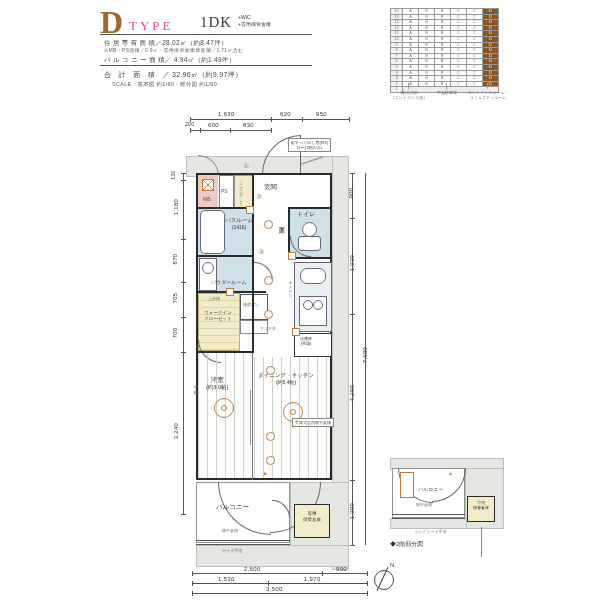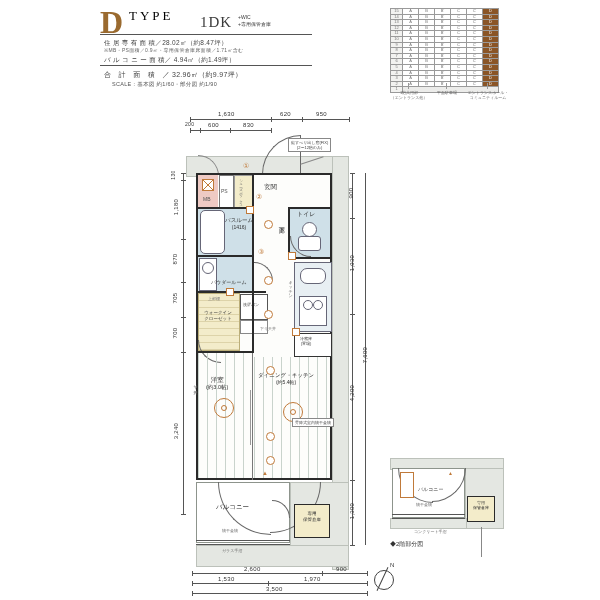--- a/index.html
+++ b/index.html
@@ -43,21 +43,21 @@
   .lamp::after{content:"";position:absolute;left:6px;top:6px;width:4px;height:4px;
                border:1px solid #c07a3a;border-radius:50%;}
   .vtext{writing-mode:vertical-rl;text-orientation:upright;}
   .notebox{border:0.75px solid #888;background:#fff;font-size:4px;color:#444;
            text-align:center;line-height:1.3;white-space:nowrap;}
 </style>
 </head>
 <body>
 
 <div class="abs serif" style="left:100px;top:4px;font-size:32px;color:#9a6a2f;font-weight:bold;">D</div>
-<div class="abs serif" style="left:129px;top:8px;font-size:13px;letter-spacing:3px;color:#000000;">TYPE</div>
+<div class="abs serif" style="left:129px;top:18px;font-size:13px;letter-spacing:3px;color:#ec4899;">TYPE</div>
 <div class="abs serif" style="left:200px;top:14px;font-size:15px;color:#3a3a3a;letter-spacing:1px;">1DK</div>
 <div class="abs" style="left:238px;top:14px;font-size:5px;color:#3a3a3a;">+WIC</div>
 <div class="abs" style="left:238px;top:21px;font-size:5px;color:#3a3a3a;">+専用保管倉庫</div>
 <div class="abs rule" style="left:100px;top:34px;width:212px;"></div>
 <div class="abs spec" style="left:104px;top:39px;">住 居 専 有 面 積／28.02㎡（約8.47坪）</div>
 <div class="abs spec" style="left:104px;top:47px;font-size:5px;color:#666;">※MB・PS面積／0.9㎡・専用保管倉庫床面積／1.71㎡含む</div>
 <div class="abs spec" style="left:104px;top:56px;">バ ル コ ニ ー 面 積／ 4.94㎡（約1.49坪）</div>
 <div class="abs rule" style="left:100px;top:65px;width:212px;"></div>
 <div class="abs spec" style="left:104px;top:70px;font-size:7px;">合　計　面　積　／ 32.96㎡（約9.97坪）</div>
 <div class="abs spec" style="left:112px;top:81px;font-size:5.5px;color:#555;">SCALE：基本図 約1/60・部分図 約1/90</div>

